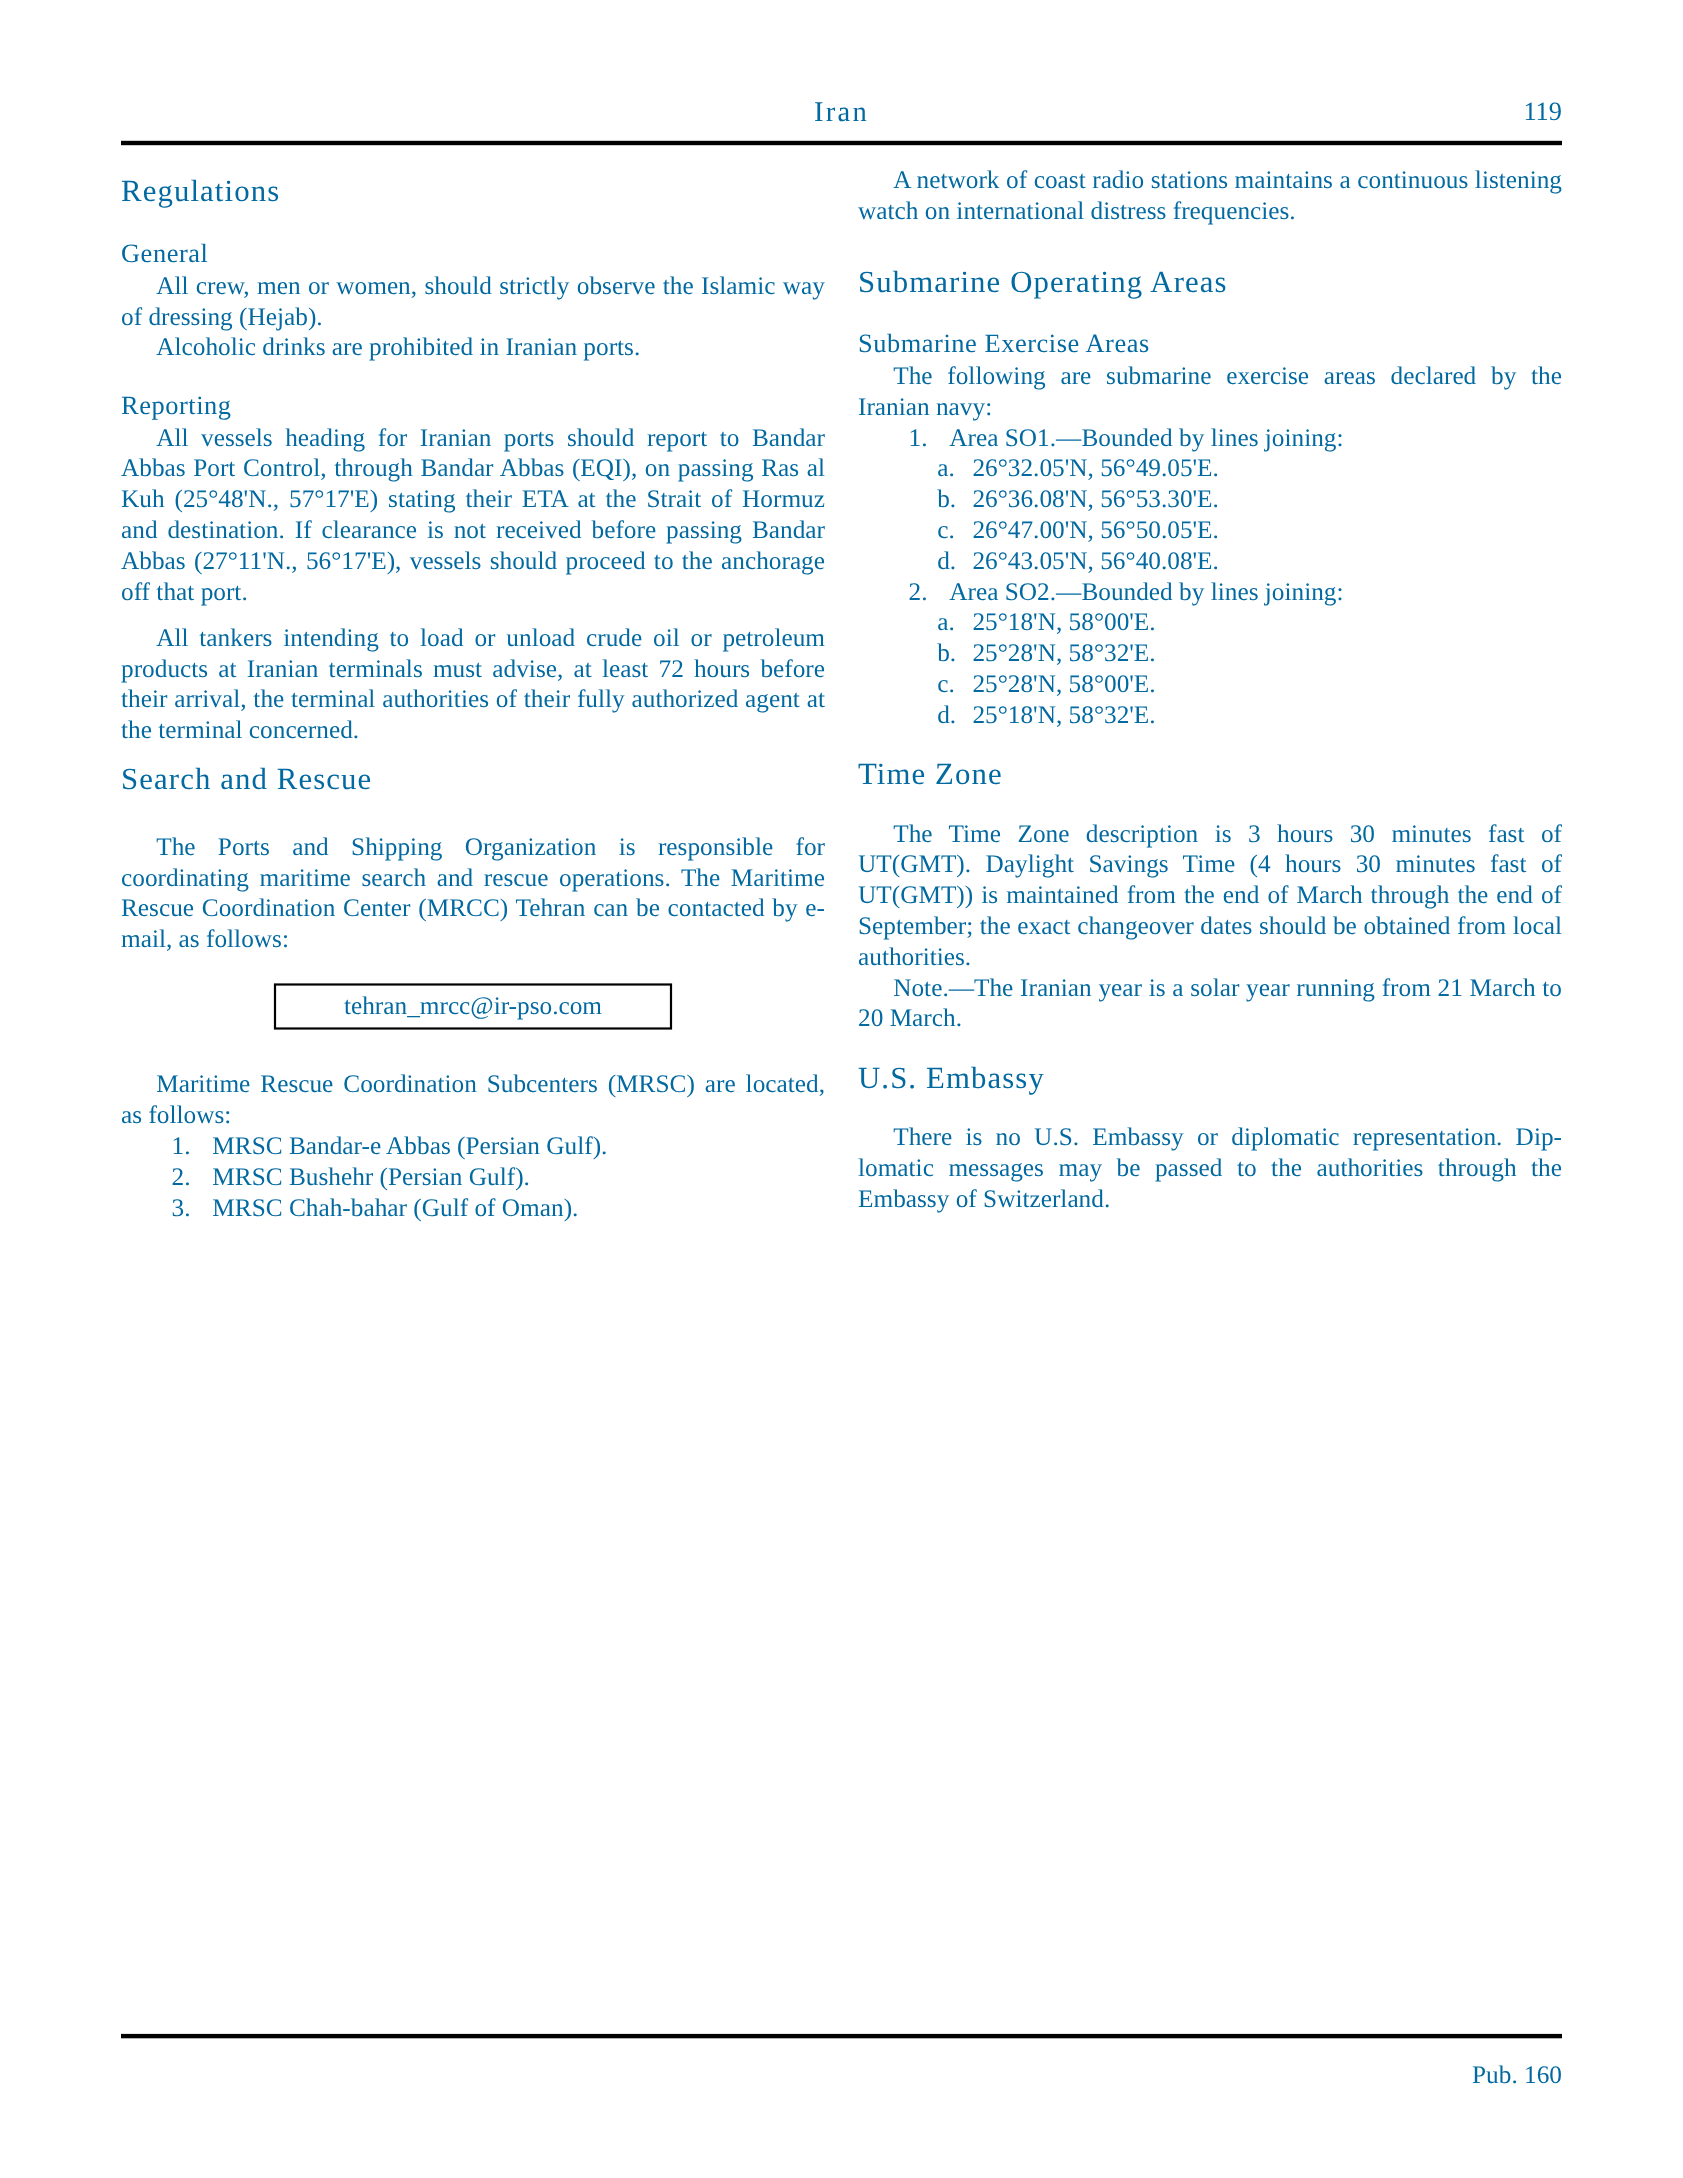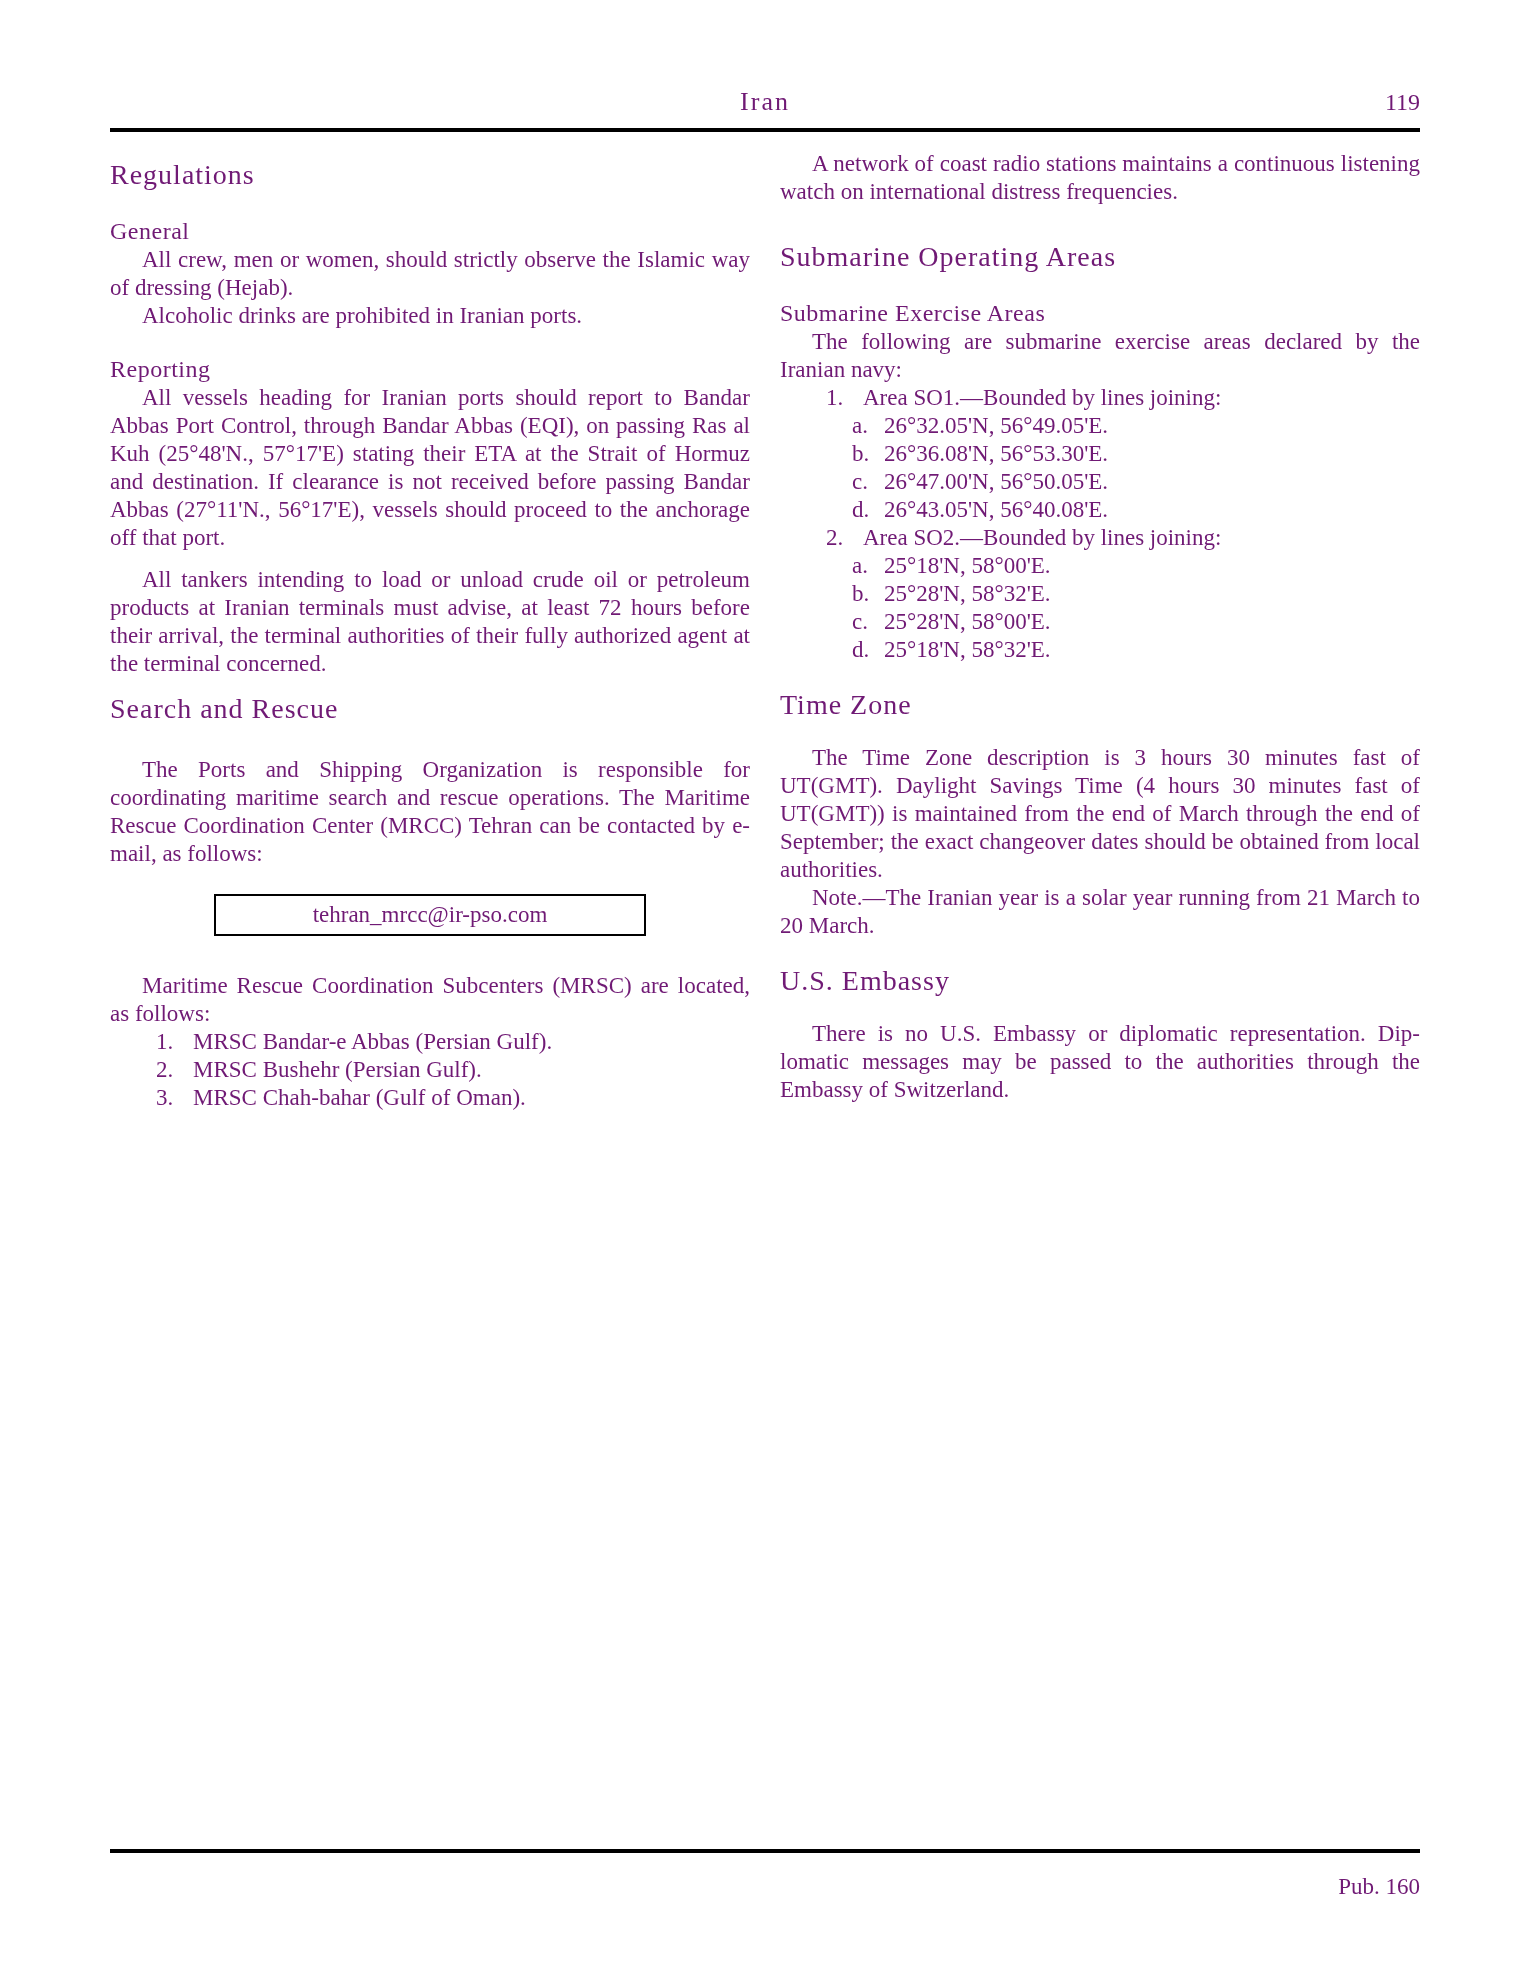--- a/index.html
+++ b/index.html
@@ -3,21 +3,21 @@
 <meta charset="utf-8">
 <style>
   * { margin: 0; padding: 0; box-sizing: border-box; }
   html, body { background: #ffffff; }
   .page {
     position: relative;
     width: 1530px;
     height: 1980px;
     margin: 0 auto;
     background: #ffffff;
-    color: #701a75;
+    color: #0369a1;
     font-family: "Liberation Serif", "DejaVu Serif", serif;
     font-size: 23px;
     line-height: 28px;
     overflow: hidden;
   }
   .content { margin: 0 110px; }
   
   .page-head { position: relative; height: 32px; margin-top: 86px; }
   .head-title {
     position: absolute; left: 0; right: 0; bottom: 0;
@@ -46,21 +46,21 @@
   .mt34 { margin-top: 34px; }
   .mb30 { margin-bottom: 30px; }
   
   .row { display: flex; }
   .row .marker { flex: none; }
   .row-num .marker   { margin-left: 46px; width: 37px; }
   .row-alpha .marker { margin-left: 72px; width: 32px; }
   .row .rowtext { flex: 1; }
   
   .email-box {
-    width: 432px; margin: 26px auto 36px;
+    width: 362px; margin: 26px auto 36px;
     border: 2px solid #000;
     padding: 5px 4px;
     text-align: center;
   }
   
   .page-foot { position: absolute; left: 110px; right: 110px; top: 1849px; }
   .pub-line { text-align: right; margin-top: 20px; font-size: 23px; line-height: 28px; }
 </style>
 </head>
 <body>

